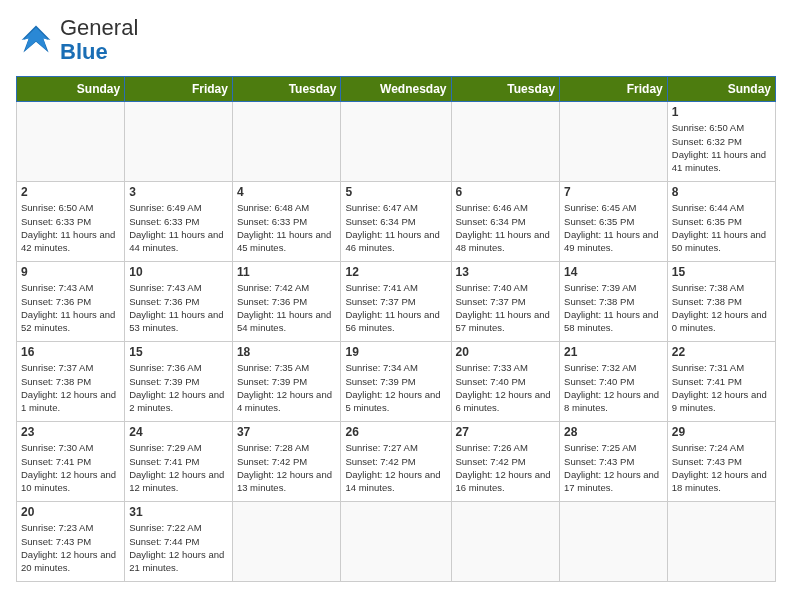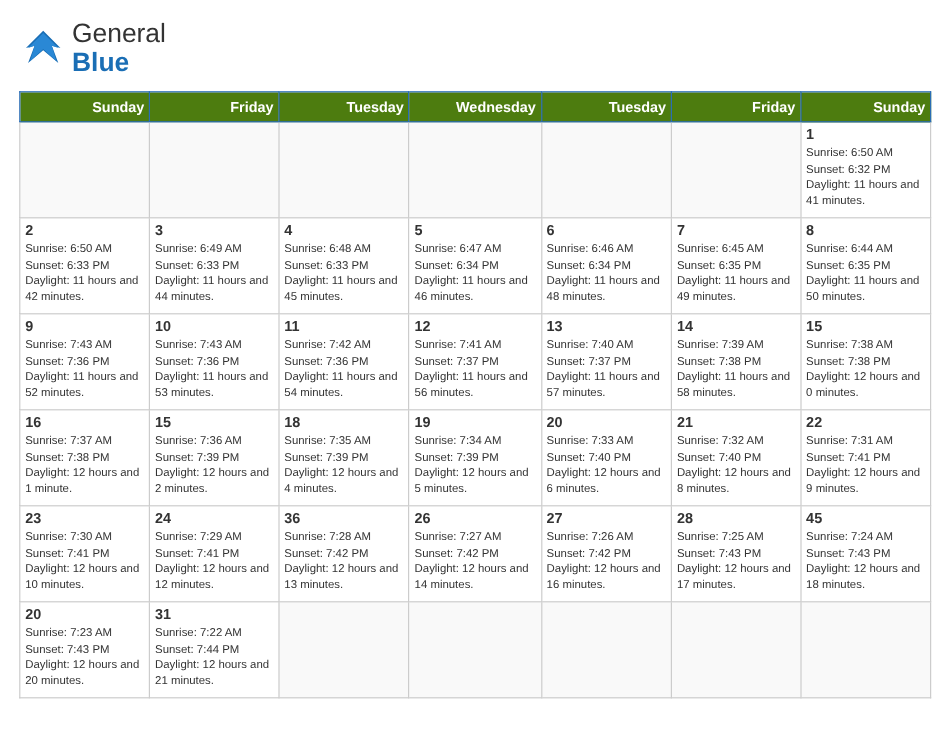--- a/index.html
+++ b/index.html
@@ -216,37 +216,37 @@
       <tr>
         <td>
           <span class="day-number">23</span>
           <div class="day-info">Sunrise: 7:30 AM<br>Sunset: 7:41 PM<br>Daylight: 12 hours and 10 minutes.</div>
         </td>
         <td>
           <span class="day-number">24</span>
           <div class="day-info">Sunrise: 7:29 AM<br>Sunset: 7:41 PM<br>Daylight: 12 hours and 12 minutes.</div>
         </td>
         <td>
-          <span class="day-number">36</span>
+          <span class="day-number">37</span>
           <div class="day-info">Sunrise: 7:28 AM<br>Sunset: 7:42 PM<br>Daylight: 12 hours and 13 minutes.</div>
         </td>
         <td>
           <span class="day-number">26</span>
           <div class="day-info">Sunrise: 7:27 AM<br>Sunset: 7:42 PM<br>Daylight: 12 hours and 14 minutes.</div>
         </td>
         <td>
           <span class="day-number">27</span>
           <div class="day-info">Sunrise: 7:26 AM<br>Sunset: 7:42 PM<br>Daylight: 12 hours and 16 minutes.</div>
         </td>
         <td>
           <span class="day-number">28</span>
           <div class="day-info">Sunrise: 7:25 AM<br>Sunset: 7:43 PM<br>Daylight: 12 hours and 17 minutes.</div>
         </td>
         <td>
-          <span class="day-number">45</span>
+          <span class="day-number">29</span>
           <div class="day-info">Sunrise: 7:24 AM<br>Sunset: 7:43 PM<br>Daylight: 12 hours and 18 minutes.</div>
         </td>
       </tr>
       <tr>
         <td>
           <span class="day-number">20</span>
           <div class="day-info">Sunrise: 7:23 AM<br>Sunset: 7:43 PM<br>Daylight: 12 hours and 20 minutes.</div>
         </td>
         <td>
           <span class="day-number">31</span>

